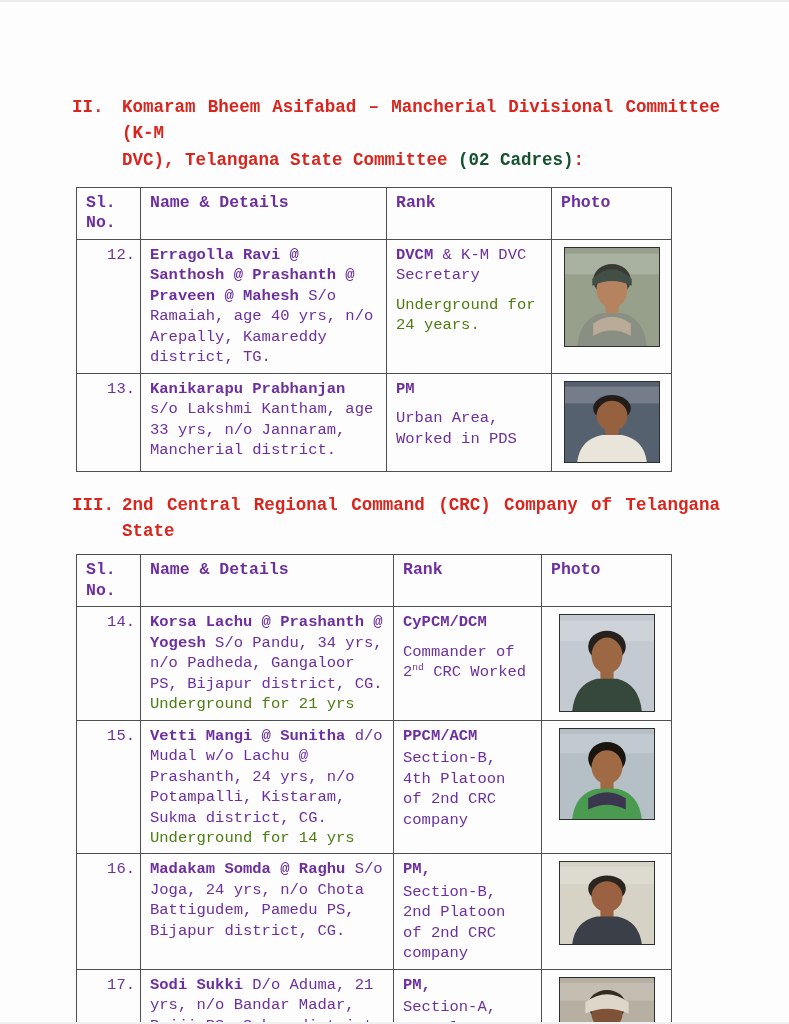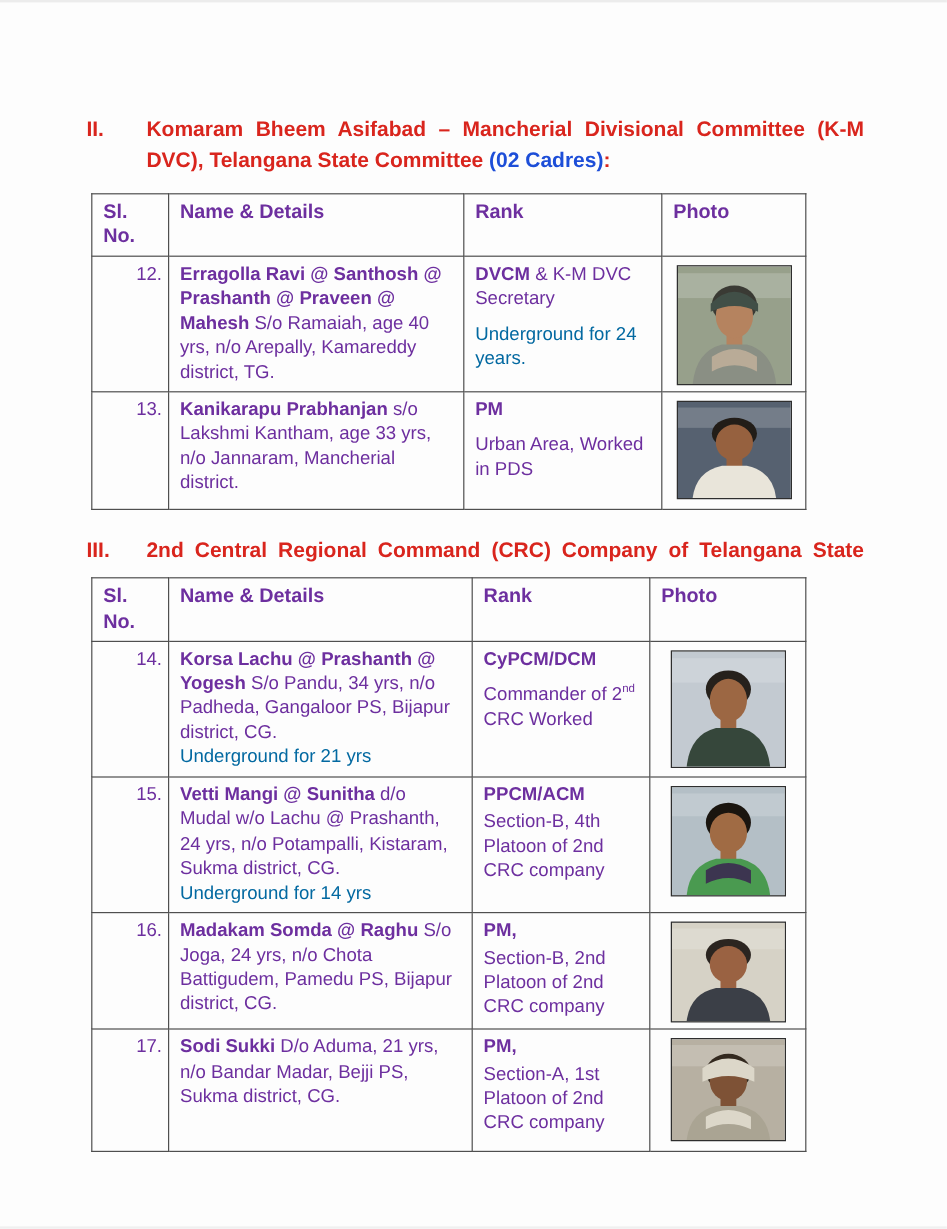--- a/index.html
+++ b/index.html
@@ -2,42 +2,42 @@
 <html><head>
 <meta charset="utf-8">
 <style>
   * { box-sizing: border-box; }
   body { margin:0; background:#ffffff; }
   .page {
     width:789px; height:1024px; position:relative; overflow:hidden;
     background:#fdfdfd;
     border-top:2px solid #ececec;
     border-bottom:2px solid #f0f0f0;
-    font-family:Liberation Sans, sans-serif;
+    font-family:Liberation Mono, monospace;
     padding:92px 68px 0 72px;
   }
   
   .heading { display:flex; color:#d9251d; font-weight:bold; font-size:17.5px; line-height:1.5; margin:0 0 14px 0; width:648px; }
   .heading.tight { margin-bottom:10px; }
   .h-num { width:50px; flex:none; }
   .h-text { flex:1; }
   .h-line1 { display:block; text-align:justify; text-align-last:justify; }
   .h-line2 { display:block; }
-  .green { color:#1d4ed8; }
+  .green { color:#14532d; }
   
   .cadre-table { border-collapse:collapse; table-layout:fixed; width:595px; margin-left:4px; }
   .cadre-table th, .cadre-table td {
     border:1.5px solid #4f4f4f; vertical-align:top;
     padding:5px 9px; color:#6d2f9f;
   }
   .cadre-table th { text-align:left; font-size:16.5px; font-weight:bold; height:38px; line-height:1.25; }
   .cadre-table td { font-size:15.5px; line-height:1.32; }
   td.sl { text-align:right; padding-right:5px; }
   .b { font-weight:bold; }
-  .red { color:#0369a1; }
+  .red { color:#4d7c0f; }
   .mt { margin-top:9px; }
   sup { font-size:0.62em; }
   .section-gap { margin-top:20px; }
   
   .photo { width:96px; margin:2px auto 0 auto; border:1px solid #2e2e2e; background:#ccc; }
   .photo svg { display:block; width:100%; height:100%; }
 </style>
 </head>
 <body>
 

